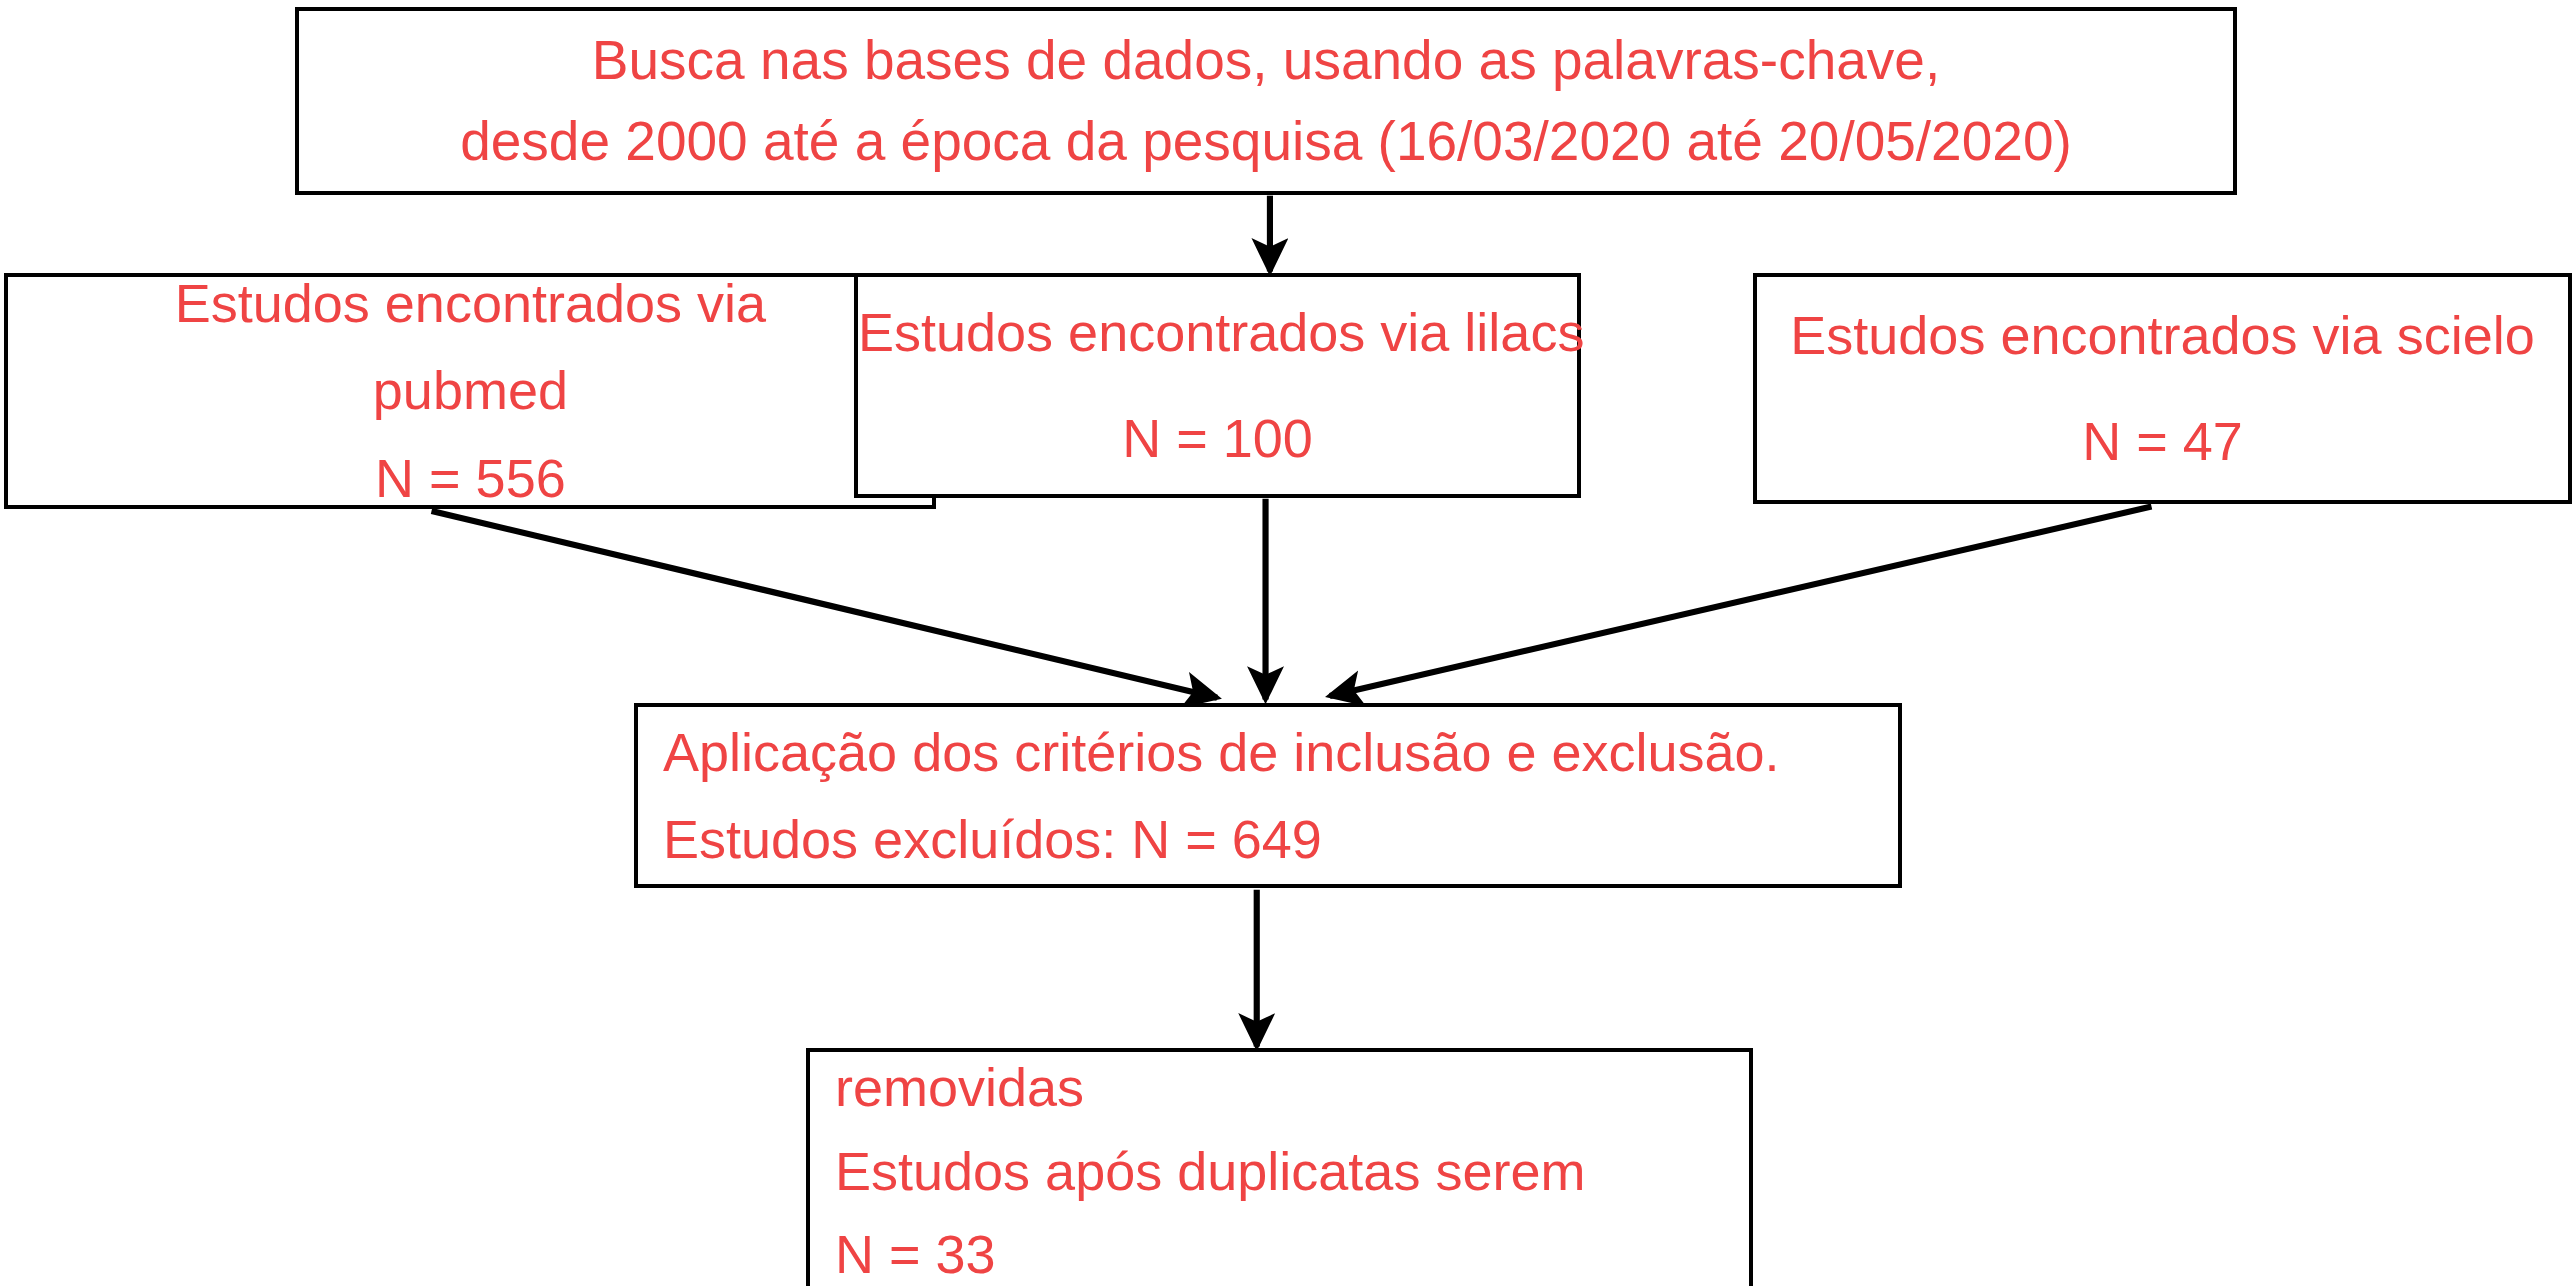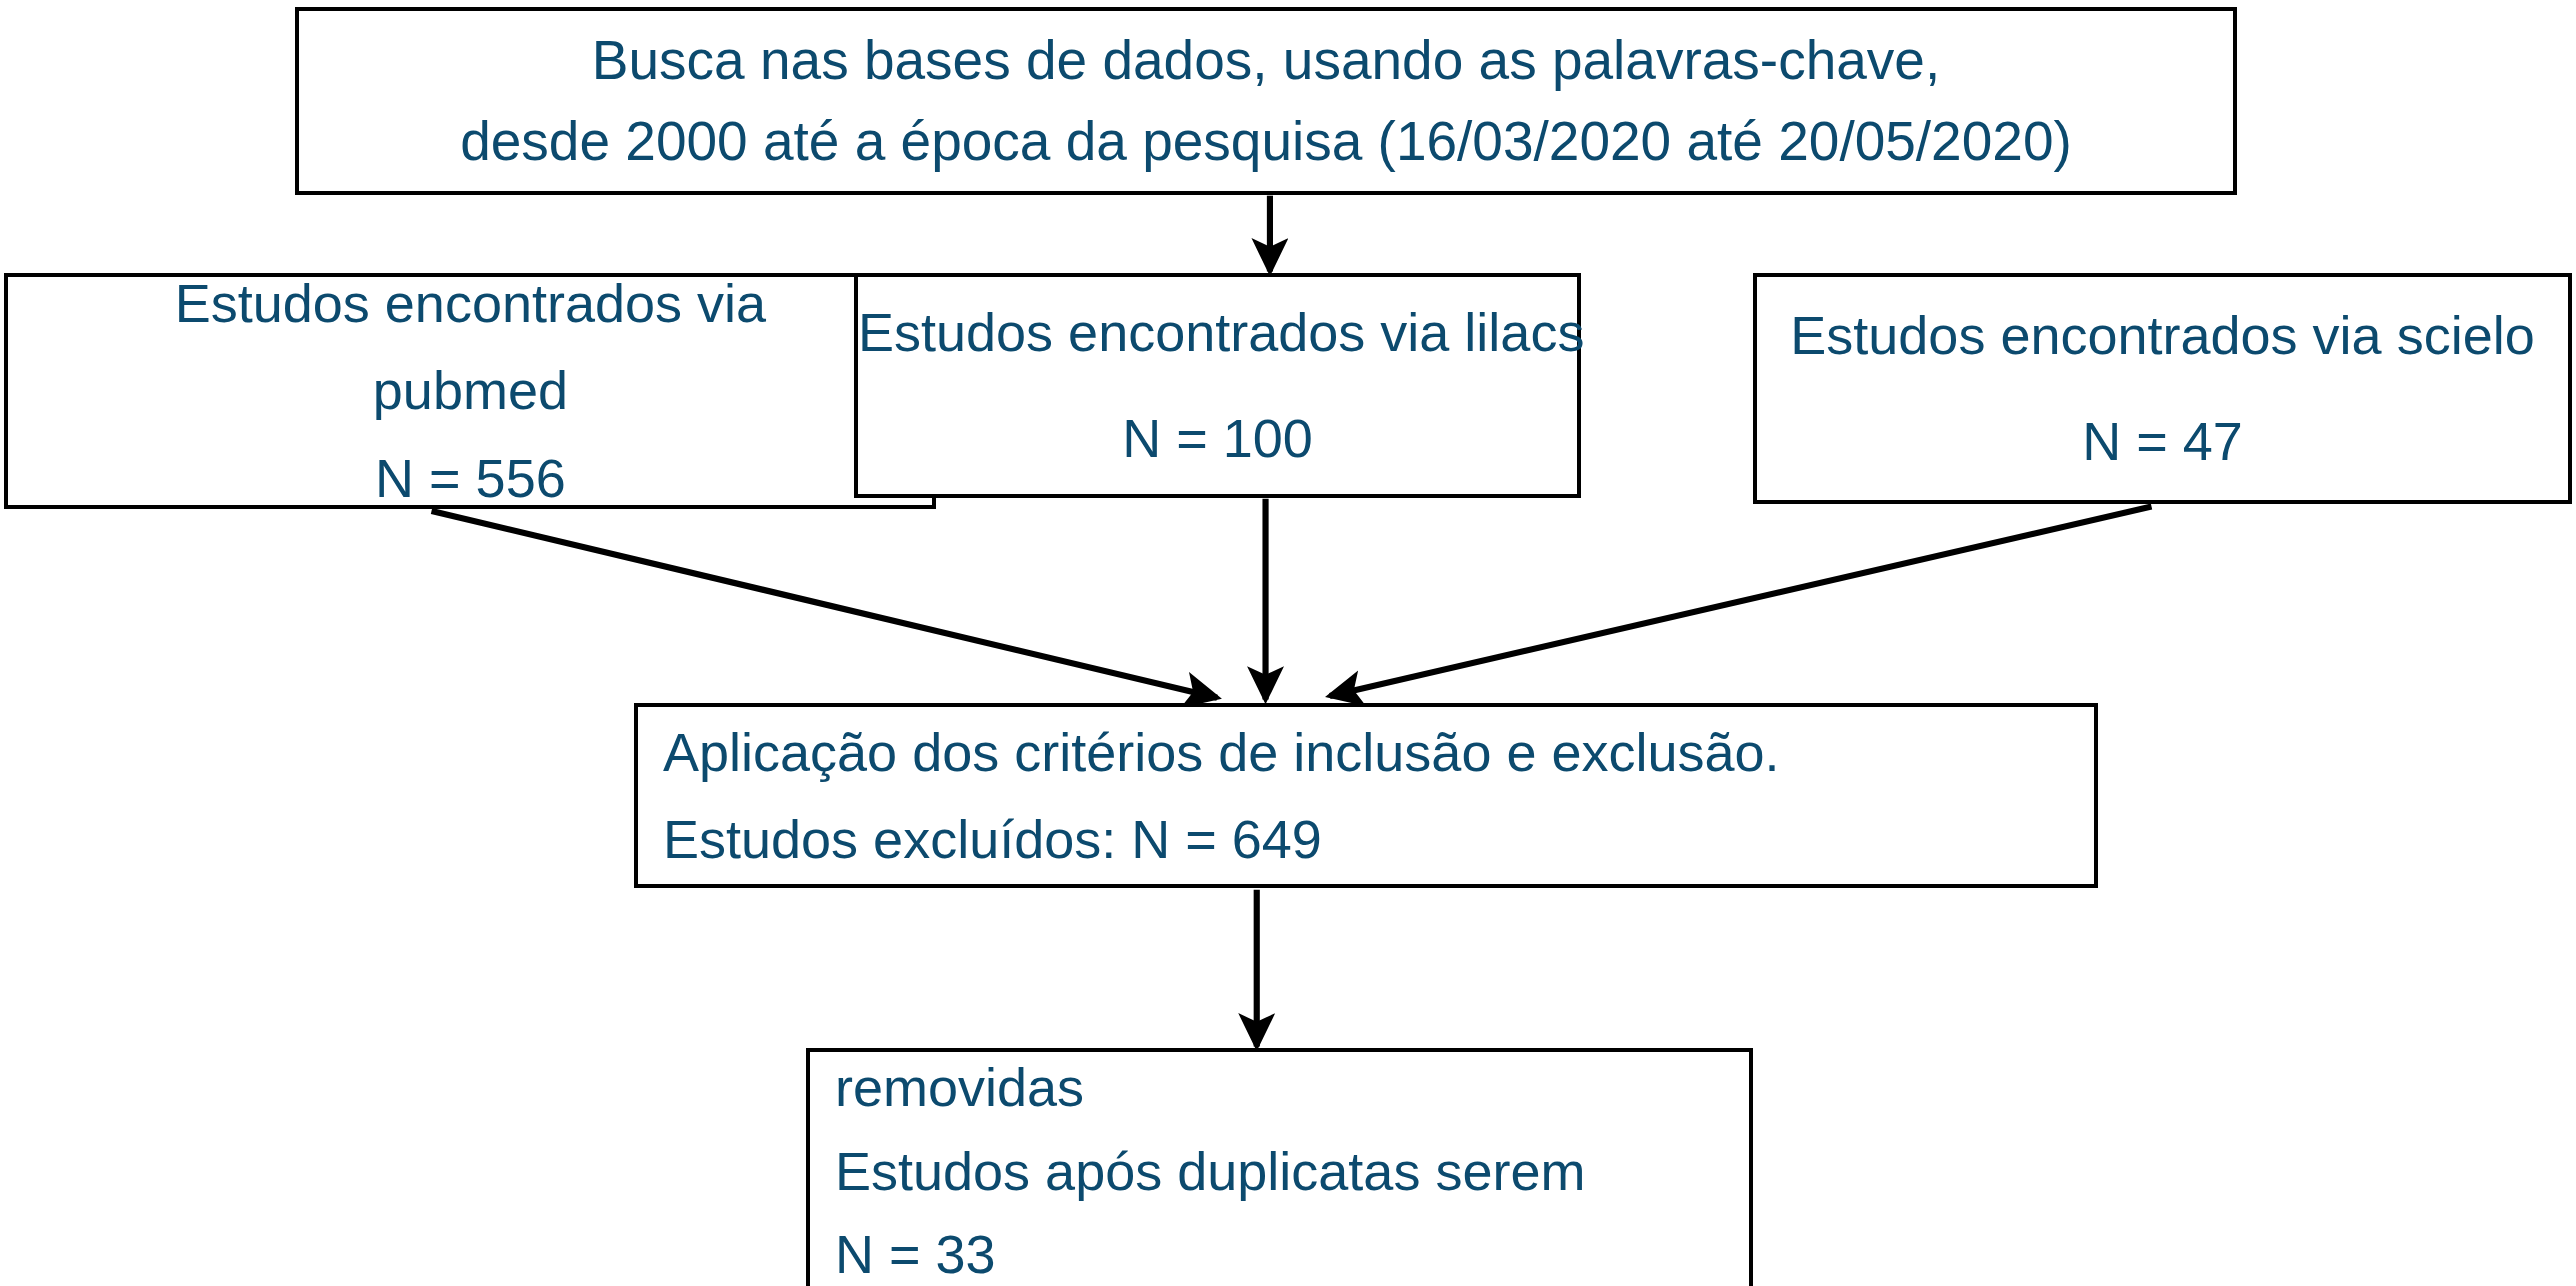--- a/index.html
+++ b/index.html
@@ -21,32 +21,32 @@
     border: 4.4px solid #000000;
     background: #ffffff;
     display: flex;
     flex-direction: column;
     justify-content: center;
     z-index: 2;
   }
   .line {
     font-size: 54px;
     line-height: 1.42;
-    color: #0c4a6e;
+    color: #ef4444;
     white-space: pre;
   }
   .center { text-align: center; }
   .left   { text-align: left; padding-left: 25px; }
 
   
   #box-search   { left: 295px;  top: 7px;    width: 1942px; height: 188px; }
   #box-pubmed   { left: 4.4px;    top: 273px;  width: 932px;  height: 236px; }
   #box-lilacs   { left: 854px;  top: 273px;  width: 727px;  height: 225px; }
   #box-scielo   { left: 1753px; top: 273px;  width: 819px;  height: 231px; }
-  #box-criteria { left: 634px;  top: 703px;  width: 1464px; height: 185px; }
+  #box-criteria { left: 634px;  top: 703px;  width: 1268px; height: 185px; }
   #box-final    { left: 806px;  top: 1048px; width: 947px; height: 247px; }
 
   #box-search .line   { font-size: 55px; line-height: 1.48; }
   #box-pubmed .line   { line-height: 1.62; }
   #box-lilacs .line   { line-height: 1.95; }
   #box-scielo .line   { line-height: 1.95; }
   #box-criteria .line { line-height: 1.60; }
   #box-final .line    { line-height: 1.55; }
 
   #arrows {

